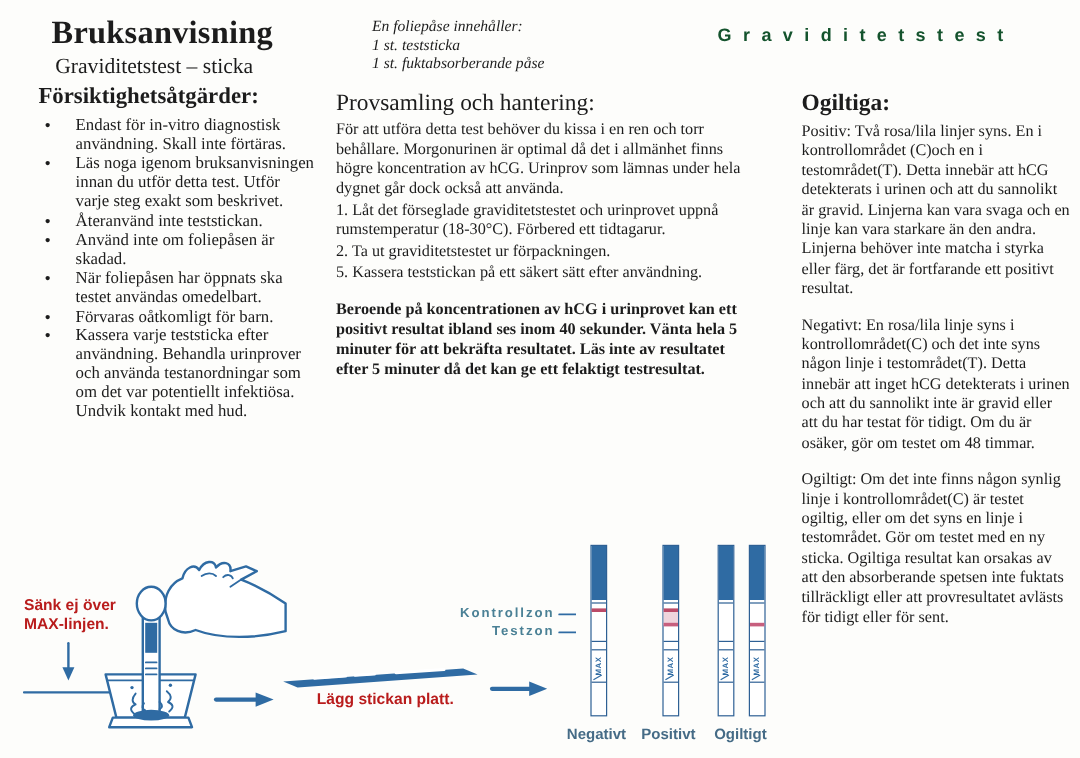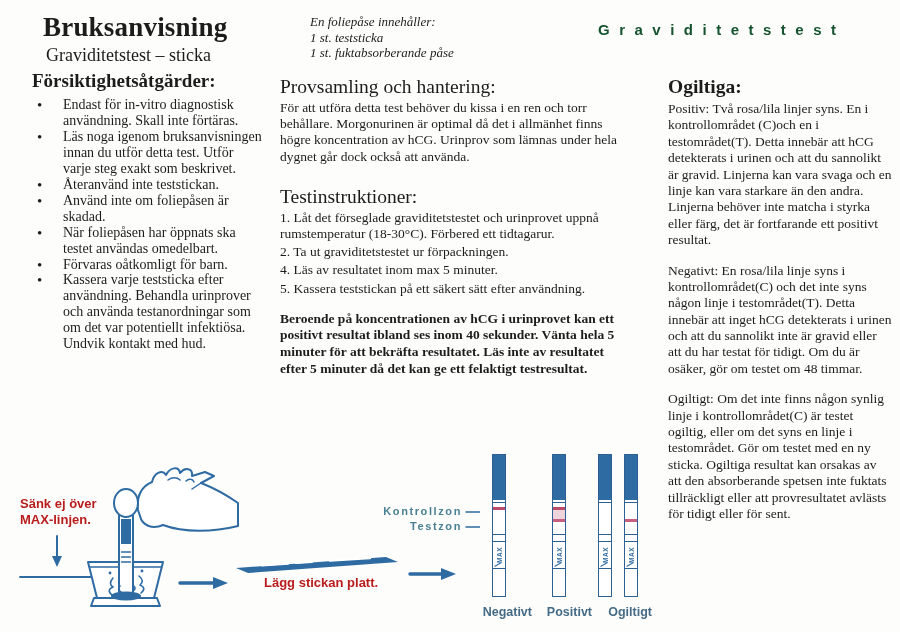--- a/index.html
+++ b/index.html
@@ -24,21 +24,21 @@
   .mid-col .h-gap{margin-top:21px;}
   .mid-col .warning{font-weight:bold;margin-top:14px;line-height:1.24;}
   .right-col{position:absolute;left:668px;top:76px;width:224px;}
   .right-col p{font-size:13.5px;line-height:1.215;margin:3px 0 14px;}
   
   .illus{position:absolute;left:0;top:440px;}
   .teal-label{position:absolute;font-family:"Liberation Sans",sans-serif;font-size:13px;
               font-weight:600;color:#b91c1c;line-height:1.25;}
   .zone-label{position:absolute;font-family:"Liberation Sans",sans-serif;font-size:11px;
               font-weight:600;color:#4a8095;letter-spacing:1.6px;width:80px;text-align:right;}
-  .result-label{position:absolute;top:605px;width:70px;text-align:right;
+  .result-label{position:absolute;top:605px;width:70px;text-align:center;
                 font-family:"Liberation Sans",sans-serif;font-size:12.5px;font-weight:600;color:#456b86;}
   .sticks{position:absolute;left:492px;top:454px;width:160px;height:143px;}
   .stick{position:absolute;top:0;width:14px;height:143px;box-sizing:border-box;
          border:1.5px solid #2e6094;background:#fff;}
   .stick .handle{height:45px;background:#2f6ba3;}
   .stick .window{position:relative;height:31px;margin-top:2px;
                  border-top:1.2px solid #2e6094;border-bottom:1.2px solid #2e6094;}
   .stick .tint{position:absolute;left:0;right:0;top:5px;height:13px;background:#efd4dc;}
   .stick .cline{position:absolute;left:0;right:0;top:4px;height:2.5px;background:#bb4b68;}
   .stick .tline{position:absolute;left:0;right:0;top:16px;height:2.5px;background:#c75f7e;}
@@ -73,24 +73,22 @@
       <li>Använd inte om foliepåsen är skadad.</li>
       <li>När foliepåsen har öppnats ska testet användas omedelbart.</li>
       <li>Förvaras oåtkomligt för barn.</li>
       <li>Kassera varje teststicka efter användning. Behandla urinprover och använda testanordningar som om det var potentiellt infektiösa. Undvik kontakt med hud.</li>
     </ul>
   </div>
 
   <div class="mid-col">
     <h2>Provsamling och hantering:</h2>
     <p>För att utföra detta test behöver du kissa i en ren och torr behållare.  Morgonurinen är optimal då det i allmänhet finns högre koncentration av hCG. Urinprov som lämnas under hela dygnet går dock också att använda.</p>
-    <h2 class="h-gap">Testinstruktioner:</h2>
     <p>1. Låt det förseglade graviditetstestet och urinprovet uppnå rumstemperatur (18-30°C). Förbered ett tidtagarur.</p>
     <p>2. Ta ut graviditetstestet ur förpackningen.</p>
-    <p>4. Läs av resultatet inom max 5 minuter.</p>
     <p>5. Kassera teststickan på ett säkert sätt efter användning.</p>
     <p class="warning">Beroende på koncentrationen av hCG i urinprovet kan ett positivt resultat ibland ses inom 40 sekunder. Vänta hela 5 minuter för att bekräfta resultatet. Läs inte av resultatet efter 5 minuter då det kan ge ett felaktigt testresultat.</p>
   </div>
 
   <div class="right-col">
     <h2 class="bold">Ogiltiga:</h2>
     <p>Positiv: Två rosa/lila linjer syns. En i kontrollområdet (C)och en i testområdet(T).  Detta innebär att hCG detekterats i urinen och att du sannolikt är gravid. Linjerna kan vara svaga och en linje kan vara starkare än den andra. Linjerna behöver inte matcha i styrka eller färg, det är fortfarande ett positivt resultat.</p>
     <p>Negativt: En rosa/lila linje syns i kontrollområdet(C) och det inte syns någon linje i testområdet(T). Detta innebär att inget hCG detekterats i urinen och att du sannolikt inte är gravid eller att du har testat för tidigt. Om du är osäker, gör om testet om 48 timmar.</p>
     <p>Ogiltigt: Om det inte finns någon synlig linje i kontrollområdet(C) är testet ogiltig, eller om det syns en linje i testområdet. Gör om testet med en ny sticka. Ogiltiga resultat kan orsakas av att den absorberande spetsen inte fuktats tillräckligt eller att provresultatet avlästs för tidigt eller för sent.</p>
   </div>

